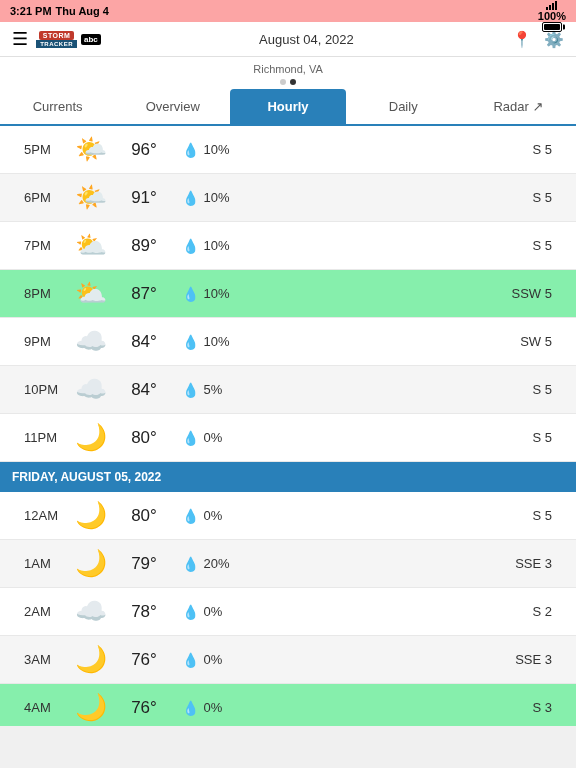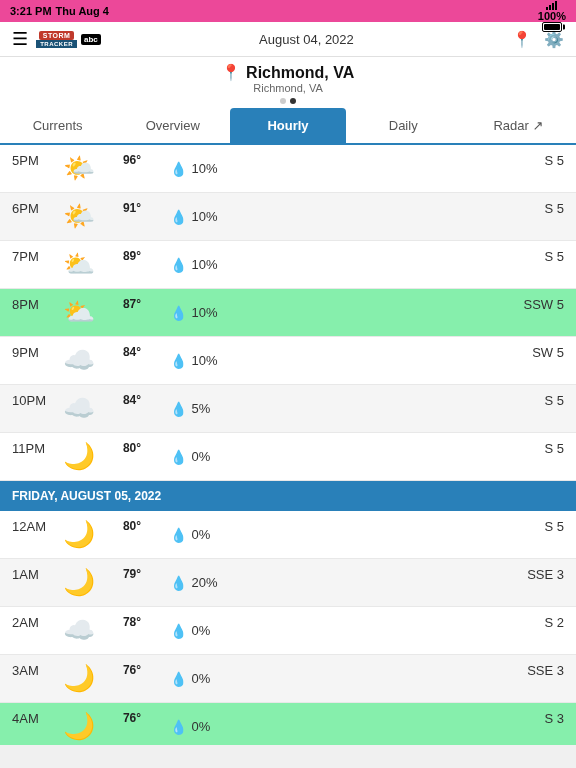--- a/index.html
+++ b/index.html
@@ -7,21 +7,21 @@
       width: 576px;
       height: 768px;
       font-family: -apple-system, BlinkMacSystemFont, 'Helvetica Neue', Arial, sans-serif;
       background: #f0f0f0;
       overflow: hidden;
       font-size: 14px;
     }
 
     
     .status-bar {
-      background: #ec4899;
+      background: #fca5a5;
       display: flex;
       justify-content: space-between;
       align-items: center;
       padding: 4px 10px;
       font-size: 11px;
       font-weight: 600;
       height: 22px;
     }
     .status-bar-left { display: flex; align-items: center; gap: 4px; }
     .status-bar-right { display: flex; align-items: center; gap: 0; flex-direction: column; }
@@ -152,42 +152,43 @@
     }
     .day-header {
       background: #2980b9;
       color: #fff;
       font-size: 12px;
       font-weight: 700;
       padding: 8px 12px;
     }
     .weather-row {
       display: flex;
-      padding: 8px 12px;
+      align-items: center;
+      padding: 8px 24px;
       border-bottom: 1px solid #e8e8e8;
       background: #fff;
     }
     .weather-row:nth-child(even) {
       background: #f5f5f5;
     }
     .row-time {
       width: 46px;
       font-size: 13px;
       color: #333;
       font-weight: 500;
     }
     .row-icon {
       width: 44px;
       font-size: 26px;
       text-align: center;
     }
     .row-temp {
       width: 60px;
-      font-size: 12px;
-      font-weight: 700;
+      font-size: 17px;
+      font-weight: 400;
       color: #222;
       text-align: center;
     }
     .row-precip {
       flex: 1;
       display: flex;
       align-items: center;
       gap: 4px;
       font-size: 13px;
       color: #333;
@@ -243,24 +244,20 @@
     <div class="logo-abc">abc</div>
   </div>
   <div class="header-date">August 04, 2022</div>
   <div class="header-icons">
     <span class="header-icon">📍</span>
     <span class="header-icon">⚙️</span>
   </div>
 </div>
 
 <div class="location-bar">
-  <div class="location-name">
-    <span>📍</span>
-    <span>Richmond, VA</span>
-  </div>
   <div class="location-sub">Richmond, VA</div>
   <div class="location-dots">
     <div class="dot"></div>
     <div class="dot active"></div>
   </div>
 </div>
 
 <div class="tabs">
   <div class="tab">
     <span>Currents</span>

